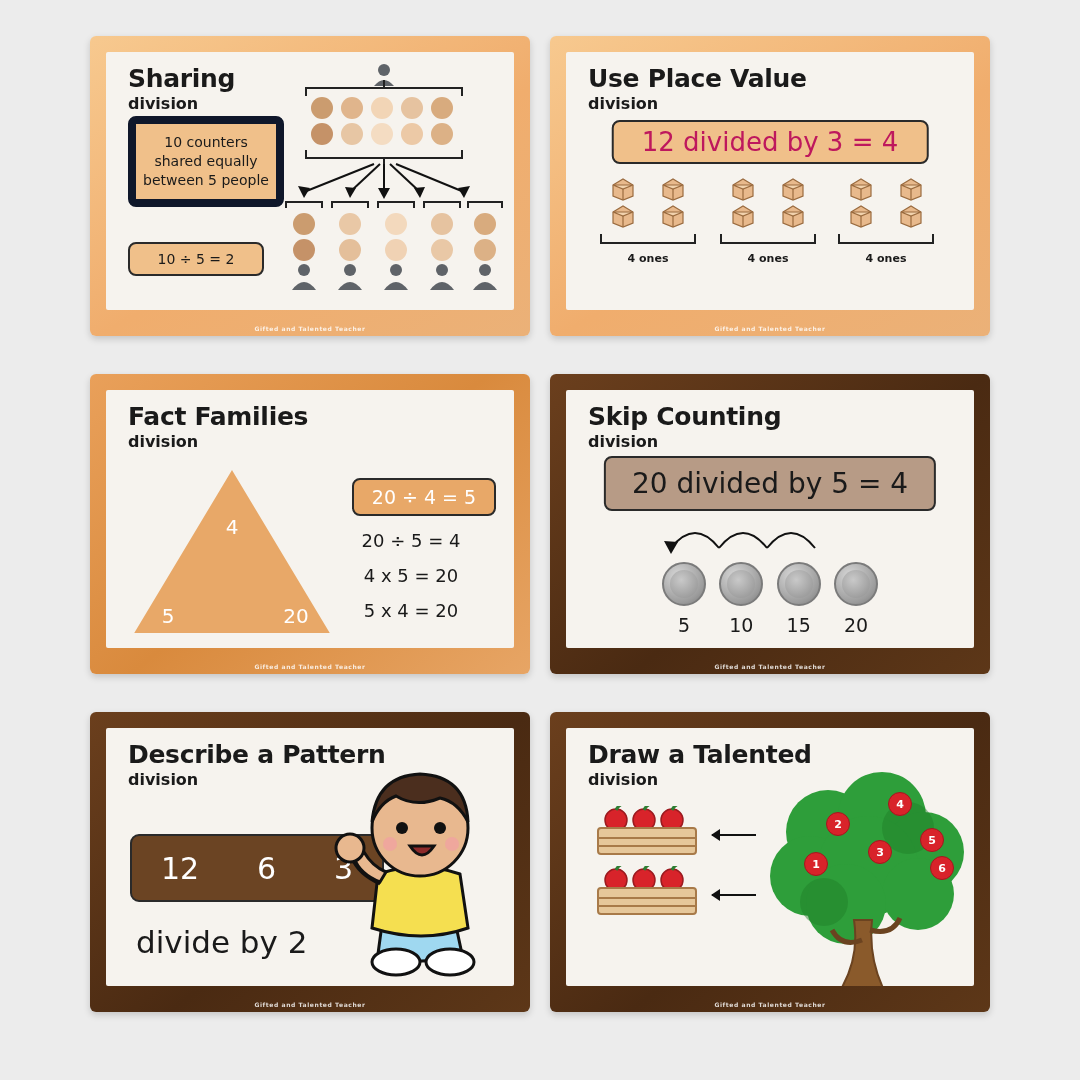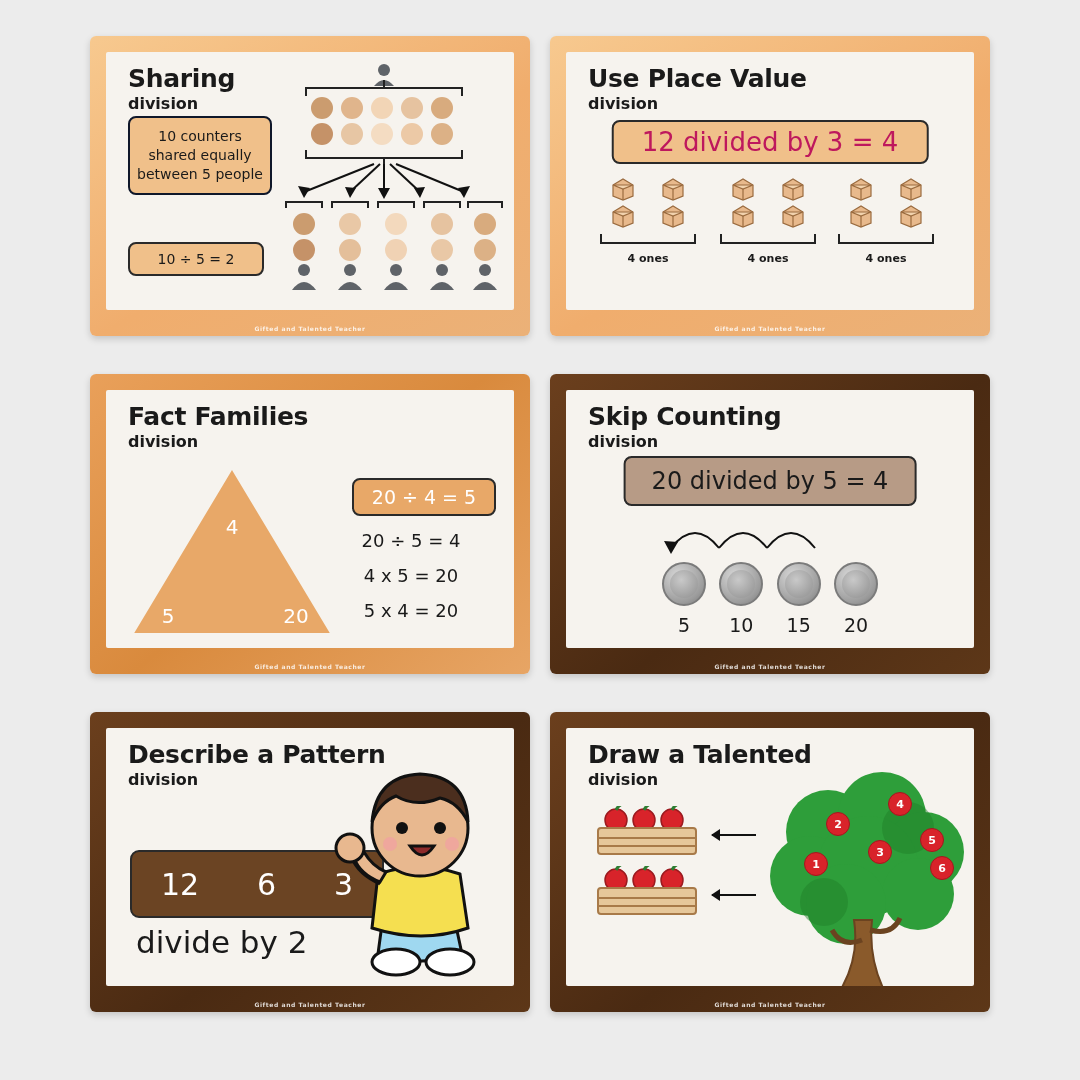--- a/index.html
+++ b/index.html
@@ -71,21 +71,21 @@
     font-weight: bold;
   }
 
   
   .c1-box {
     position: absolute;
     left: 22px; top: 64px;
     width: 128px;
     padding: 9px 6px;
     background: #f0c08a;
-    border: 2px solid #0f172a;
+    border: 8px solid #0f172a;
     border-radius: 8px;
     font-size: 14px;
     line-height: 1.35;
     text-align: center;
     color: #1a1a1a;
   }
   .c1-eq {
     position: absolute;
     left: 22px; top: 190px;
     width: 128px;
@@ -133,21 +133,21 @@
 
   
   .c4-eq {
     position: absolute;
     left: 50%; transform: translateX(-50%);
     top: 66px;
     padding: 9px 26px;
     background: #b79b86;
     border: 2px solid #2a2a2a;
     border-radius: 8px;
-    font-size: 24px;
+    font-size: 28px;
     color: #1a1a1a;
     white-space: nowrap;
   }
   .coin {
     width: 40px; height: 40px; border-radius: 50%;
     background: radial-gradient(circle at 35% 30%, #d8d8d8, #9b9b9b 70%, #777);
     border: 2px solid #7b7b7b;
     position: relative;
   }
   .coin::after {
@@ -155,21 +155,21 @@
     position: absolute; left: 6px; top: 6px; right: 6px; bottom: 6px;
     border-radius: 50%;
     background: radial-gradient(circle at 40% 35%, #c9c9c9, #8f8f8f);
   }
   .c4-nums { display: flex; justify-content: space-between; width: 216px; margin: 8px auto 0; }
   .c4-num { width: 44px; text-align: center; font-size: 19px; color: #1a1a1a; }
 
   
   .c5-bar {
     position: absolute;
-    left: 24px; top: 122px;
+    left: 24px; top: 106px;
     width: 250px; height: 64px;
     background: #6b4423;
     border: 2px solid #2a2a2a;
     border-radius: 9px;
     display: flex; align-items: center; justify-content: space-around;
     color: #fff; font-size: 30px;
   }
   .c5-caption {
     position: absolute;
     left: 30px; top: 196px;

